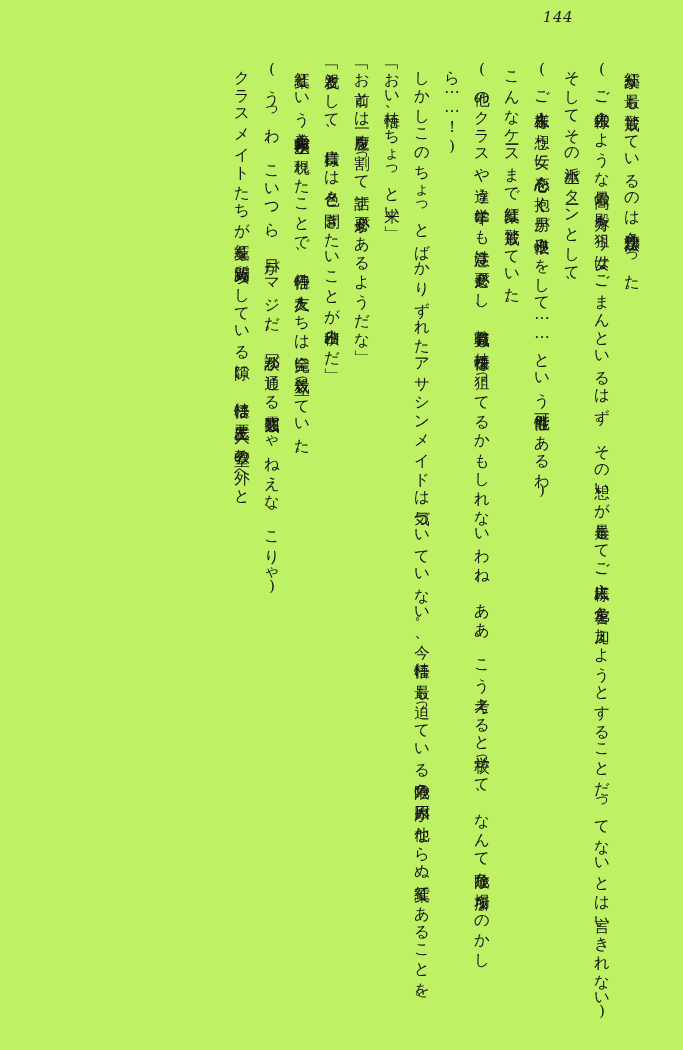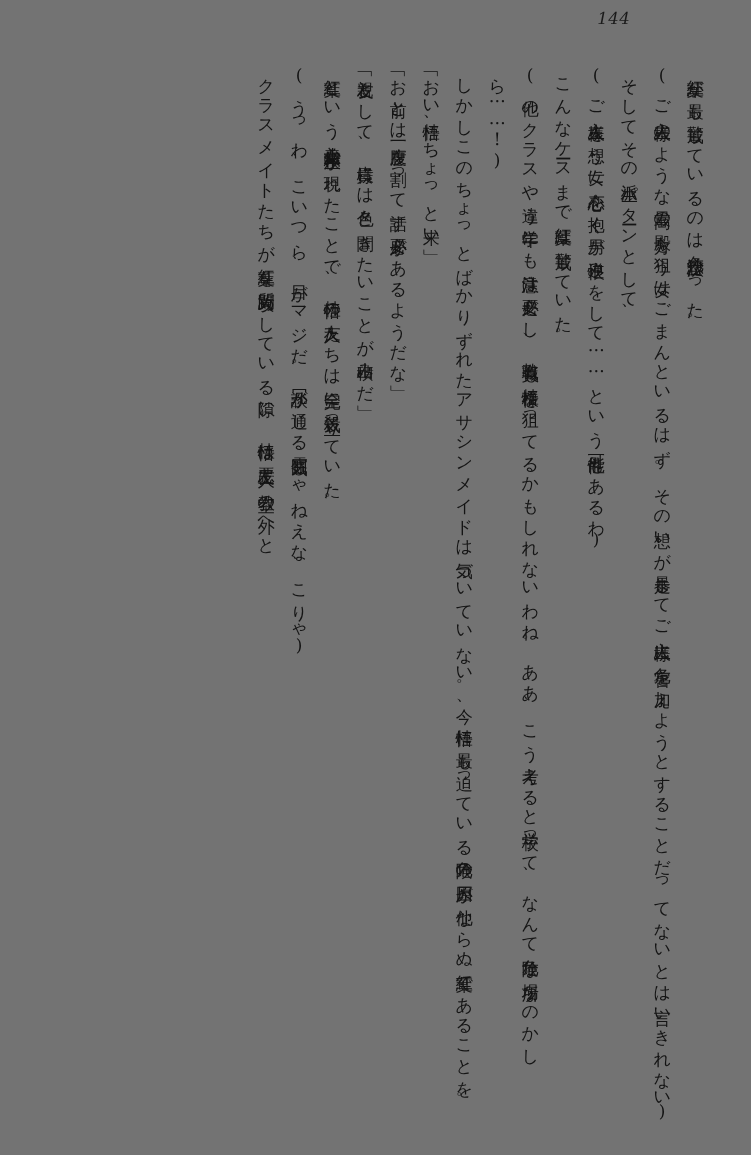--- a/index.html
+++ b/index.html
@@ -11,21 +11,21 @@
     width: 683px;
     height: 1050px;
     overflow: hidden;
     font-family: "DejaVu Serif", "Liberation Serif", serif;
     color: #111111;
   }
   .page {
     position: relative;
     width: 683px;
     height: 1050px;
-    background: #737373;
+    background: #bef264;
     box-sizing: border-box;
     padding-left: 32px;
   }
   .page-number {
     position: absolute;
     top: 8px;
     right: 110px;
     font-family: "DejaVu Serif", "Liberation Serif", serif;
     font-style: italic;
     font-size: 15px;

